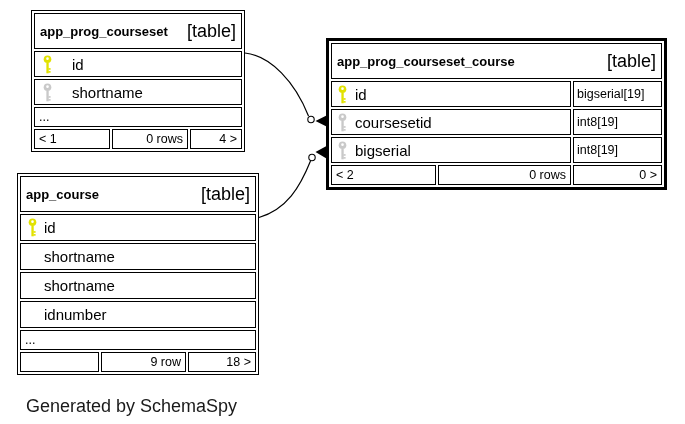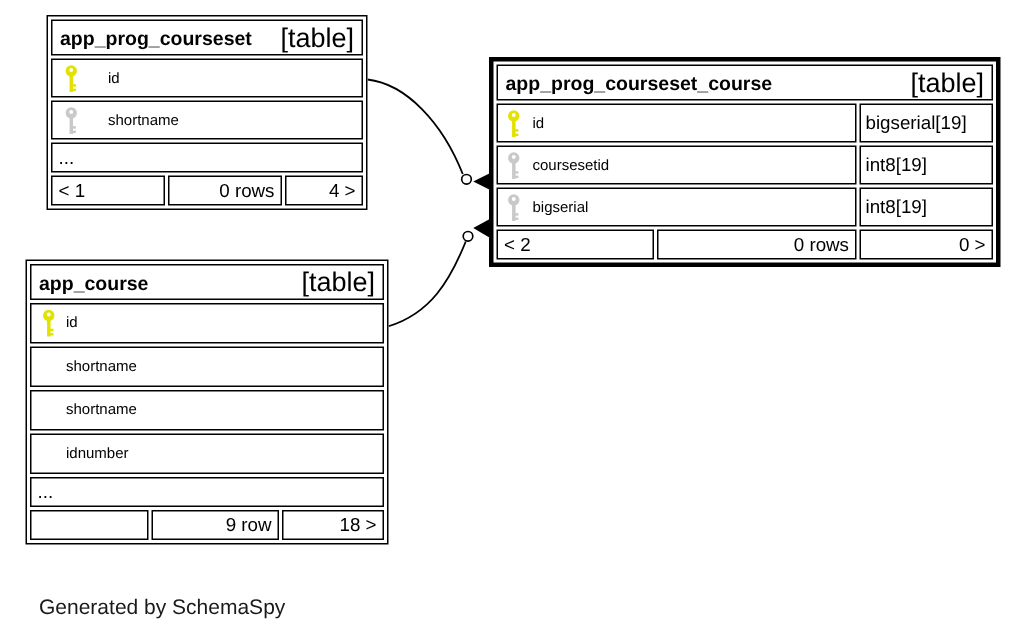--- a/index.html
+++ b/index.html
@@ -10,30 +10,30 @@
 
   .tbl {
     position: absolute; z-index: 2; box-sizing: border-box;
     background: #fff; border: 1px solid #000; padding: 2px;
     display: flex; flex-direction: column; gap: 2px;
   }
   .tbl.focus { border-width: 3px; }
 
   .cell { box-sizing: border-box; border: 1px solid #000; background: #fff; }
 
-  .hdr { display: flex; align-items: center; justify-content: space-between; height: 24px; padding: 0 5px; }
+  .hdr { display: flex; align-items: center; justify-content: space-between; height: 36px; padding: 0 5px; }
   .tname { font-weight: bold; font-size: 13px; white-space: nowrap; }
   .tkind { font-size: 18px; white-space: nowrap; }
 
   .row  { display: flex; align-items: center; height: 26px; }
   .tbl3 .row { height: 27px; }
   .keyslot { width: 9px; height: 19px; display: inline-flex; flex: 0 0 9px; }
   .pk { color: var(--primary-key, #e2e200); }
   .fk { color: var(--foreign-key, #c9c9c9); }
-  .cname { font-size: 10px; white-space: nowrap; }
+  .cname { font-size: 15px; white-space: nowrap; }
 
   
   .r2 { display: flex; gap: 2px; }
   .r2 .namecell { flex: 1 1 auto; }
   .typecell { flex: 0 0 89px; display: flex; align-items: center; padding-left: 3px; font-size: 12.5px; white-space: nowrap; }
 
   .t1 .row { padding-left: 8px; }
   .t1 .keyslot { margin-right: 20px; }
   .t2row .namecell { padding-left: 6px; }
   .t2row .keyslot { margin-right: 8px; }
@@ -44,21 +44,21 @@
 
   .frow { display: flex; gap: 2px; height: 20px; }
   .fcell { display: flex; align-items: center; font-size: 12.5px; padding: 0 4px; white-space: nowrap; }
   .fcell.right { justify-content: flex-end; }
 
   
   .t1 .fc1 { flex: 0 0 76px; } .t1 .fc2 { flex: 0 0 76px; } .t1 .fc3 { flex: 0 0 52px; }
   .t2f .fc1 { flex: 0 0 105px; } .t2f .fc2 { flex: 0 0 133px; } .t2f .fc3 { flex: 0 0 89px; }
   .t3f .fc1 { flex: 0 0 79px; } .t3f .fc2 { flex: 0 0 85px; } .t3f .fc3 { flex: 0 0 68px; }
 
-  .genby { position: absolute; left: 26px; top: 396px; font-size: 14px; color: #1a1a1a; z-index: 2; }
+  .genby { position: absolute; left: 26px; top: 396px; font-size: 18px; color: #1a1a1a; z-index: 2; }
 </style>
 </head>
 <body>
 
 <div class="canvas">
 
   <svg class="relations" width="685" height="424" viewBox="0 0 685 424">
     <path d="M245,53 C271,56 295,82 308.5,116" fill="none" stroke="#000" stroke-width="1.2"></path>
     <circle cx="311" cy="119.5" r="3.2" fill="#fff" stroke="#000" stroke-width="1.1"></circle>
     <polygon points="315.5,121 326.5,115.5 326.5,126.5" fill="#000"></polygon>

